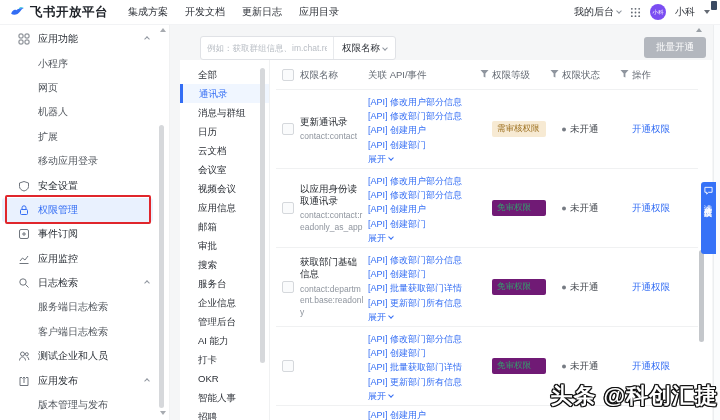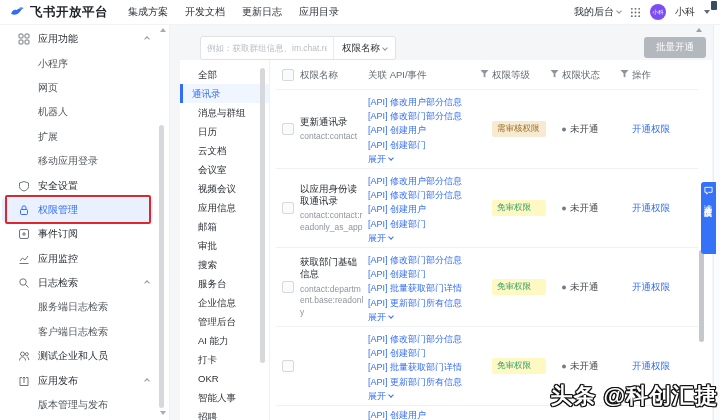--- a/index.html
+++ b/index.html
@@ -53,21 +53,21 @@
   .search-select { width:62px; height:100%; border-left:1px solid #e8eaed; display:flex;
     align-items:center; justify-content:center; font-size:9.5px; color:#2b2f36; cursor:pointer; }
   .bulk-btn { position:absolute; left:644px; top:37px; width:62px; height:21px; background:#b3b7be;
     color:#fff; font-size:9.5px; border:none; border-radius:3px; z-index:10; cursor:not-allowed; }
 
   .card { position:absolute; left:180px; top:60px; width:532px; height:360px; background:#fff; overflow:hidden; z-index:4; }
 
   
   .cat-panel { position:absolute; left:0; top:0; width:90px; height:360px; border-right:1px solid #f0f1f2; padding-top:5px; }
   .cat-item { height:19px; line-height:19px; padding-left:18px; font-size:9.5px; color:#2b2f36; cursor:pointer; }
-  .cat-item.selected { background:#f0f6ff; color:#336df4; border-left:3px solid #336df4; padding-left:9px; }
+  .cat-item.selected { background:#f0f6ff; color:#336df4; border-left:3px solid #336df4; padding-left:16px; }
   .cat-scroll { position:absolute; left:80px; top:8px; width:5px; height:295px; background:#d6d8db; border-radius:3px; }
 
   
   .table { position:absolute; left:96px; top:0; width:422px; height:360px; }
   .thead { position:relative; height:30px; border-bottom:1px solid #f0f1f2; font-size:9.5px; color:#646a73; }
   .thead > * , .trow > * { position:absolute; }
   .col-cb { left:6px; }
   .col-name { left:24px; width:64px; }
   .col-api { left:92px; width:116px; }
   .col-f1 { left:204px; }
@@ -83,21 +83,21 @@
   .trow .col-cb { top:50%; transform:translateY(-50%); }
   .namecell { top:0; height:100%; display:flex; flex-direction:column; justify-content:center; }
   .pname { font-size:9.5px; color:#1f2329; line-height:1.3; }
   .pcode { font-size:8.5px; color:#8f959e; word-break:break-all; line-height:1.35; margin-top:3px; }
   .apicell { top:5px; }
   .api { font-size:9px; color:#336df4; line-height:14.2px; cursor:pointer; white-space:nowrap; }
   .expand { font-size:9px; color:#336df4; line-height:14.2px; cursor:pointer; }
   .expand .chv { border-color:#336df4; }
   .badge { top:50%; transform:translateY(-50%); font-size:8.5px; padding:2px 5px; border-radius:2px; white-space:nowrap; }
   .badge.warn { background:#f7ead3; color:#9c6f1e; }
-  .badge.success { background:#fef9c3; color:#34a06b; }
+  .badge.success { background:#701a75; color:#34a06b; }
   .statuscell { top:50%; transform:translateY(-50%); font-size:9.5px; color:#40454c; display:flex; align-items:center; gap:4px; }
   .dot { width:4px; height:4px; border-radius:50%; background:#767b83; display:inline-block; }
   .action { top:50%; transform:translateY(-50%); font-size:9.5px; color:#336df4; cursor:pointer; }
   .trow.partial { height:14px; border-bottom:none; overflow:hidden; }
   .trow.partial .apicell { top:2px; }
 
   
   .content-scroll-thumb { position:absolute; left:699px; top:250px; width:5px; height:92px;
     background:#c4c7cb; border-radius:3px; z-index:12; }
   .content-scroll-up { position:absolute; left:696px; top:28px; width:0; height:0;

